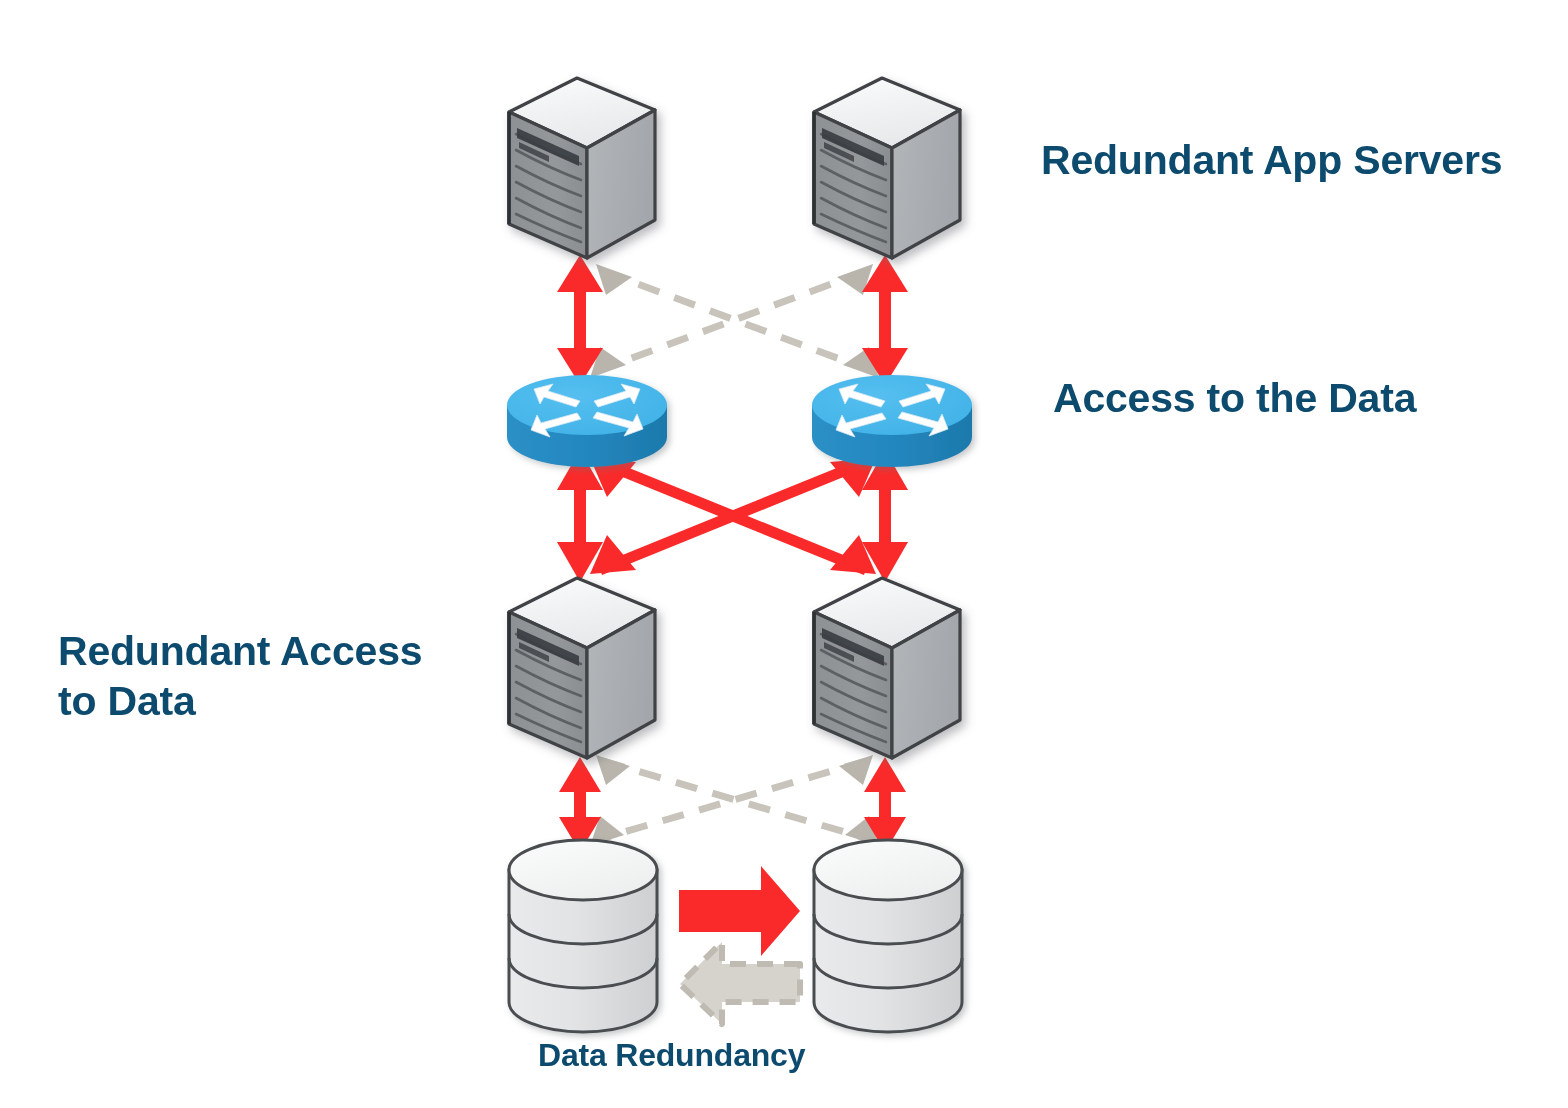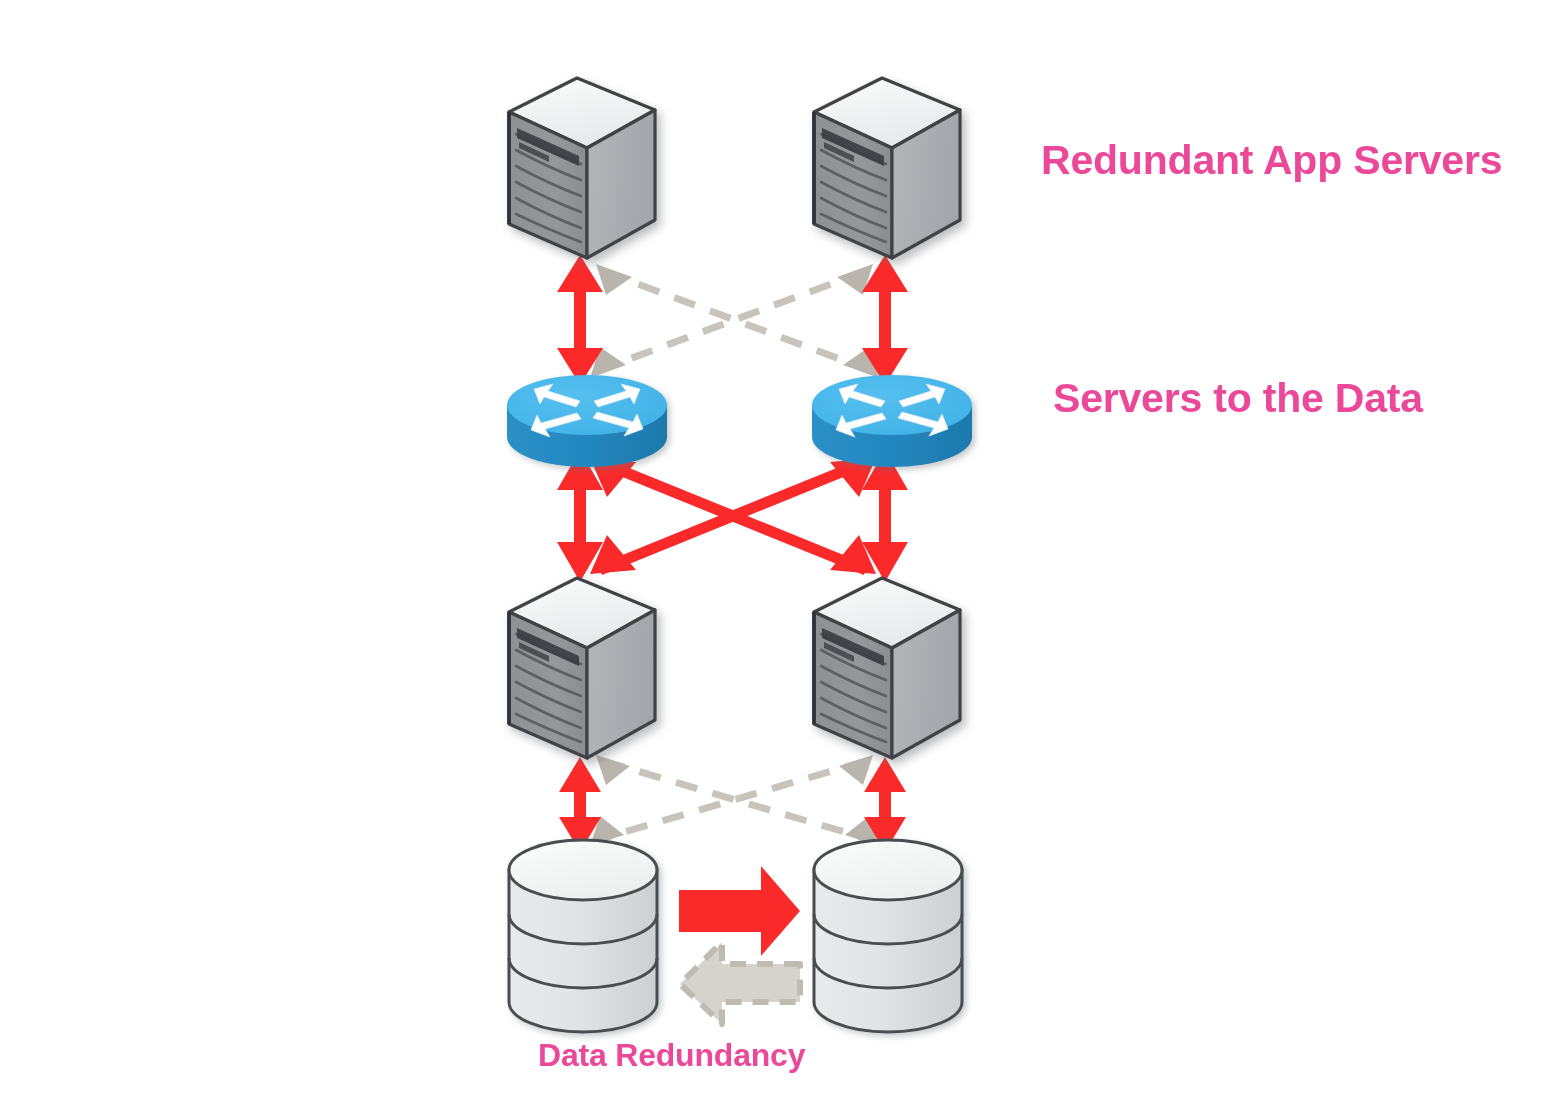--- a/index.html
+++ b/index.html
@@ -26,21 +26,21 @@
     left: 0;
     top: 0;
     width: 1568px;
     height: 1108px;
     display: block;
   }
   .diagram-label {
     position: absolute;
     font-family: "Liberation Sans", sans-serif;
     font-weight: bold;
-    color: #ec4899;
+    color: #0c4a6e;
     white-space: pre-line;
     line-height: 1.22;
     letter-spacing: -0.2px;
   }
   #label-app-servers {
     left: 1041px;
     top: 135px;
     font-size: 41px;
   }
   #label-routing {
@@ -266,18 +266,20 @@
         <use href="#sym-database" x="503" y="838" width="160" height="196"></use>
       </g>
       <g filter="url(#tinyShadow)">
         <use href="#sym-database" x="808" y="838" width="160" height="196"></use>
       </g>
     </g>
   </svg>
 
   <div class="diagram-label" id="label-app-servers">Redundant App Servers</div>
 
-  <div class="diagram-label" id="label-routing">Servers to the Data</div>
-
+  <div class="diagram-label" id="label-routing">Access to the Data</div>
+
+  <div class="diagram-label" id="label-access">Redundant Access
+to Data</div>
 
   <div class="diagram-label" id="label-data-redundancy">Data Redundancy</div>
 
 </div>
 
 </body></html>

